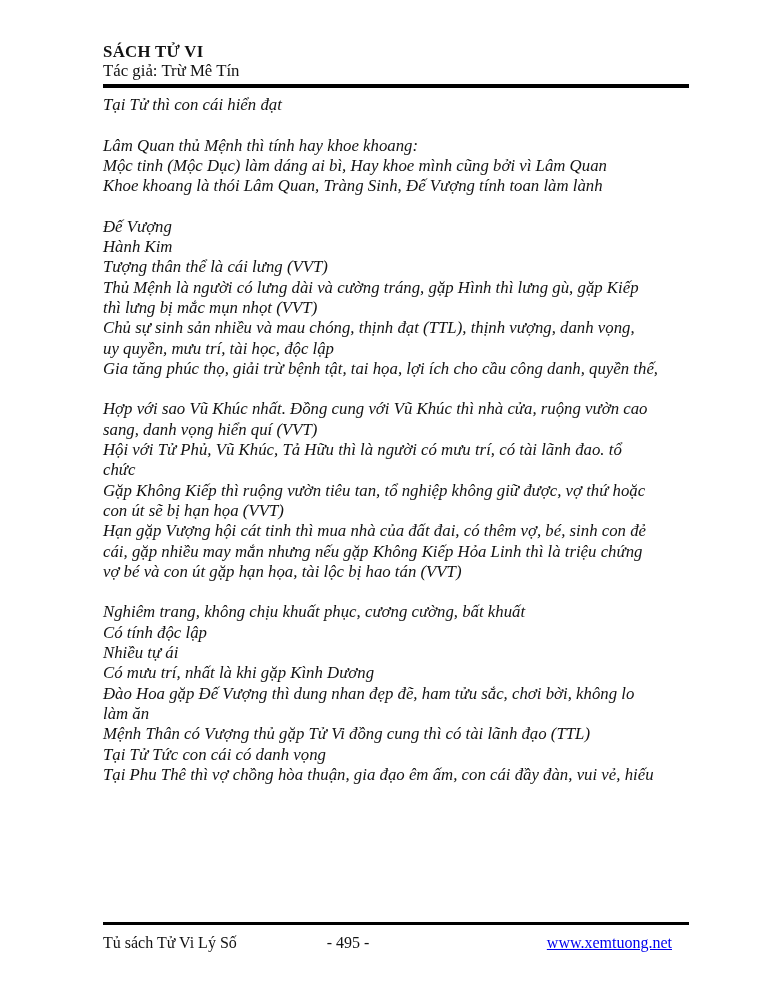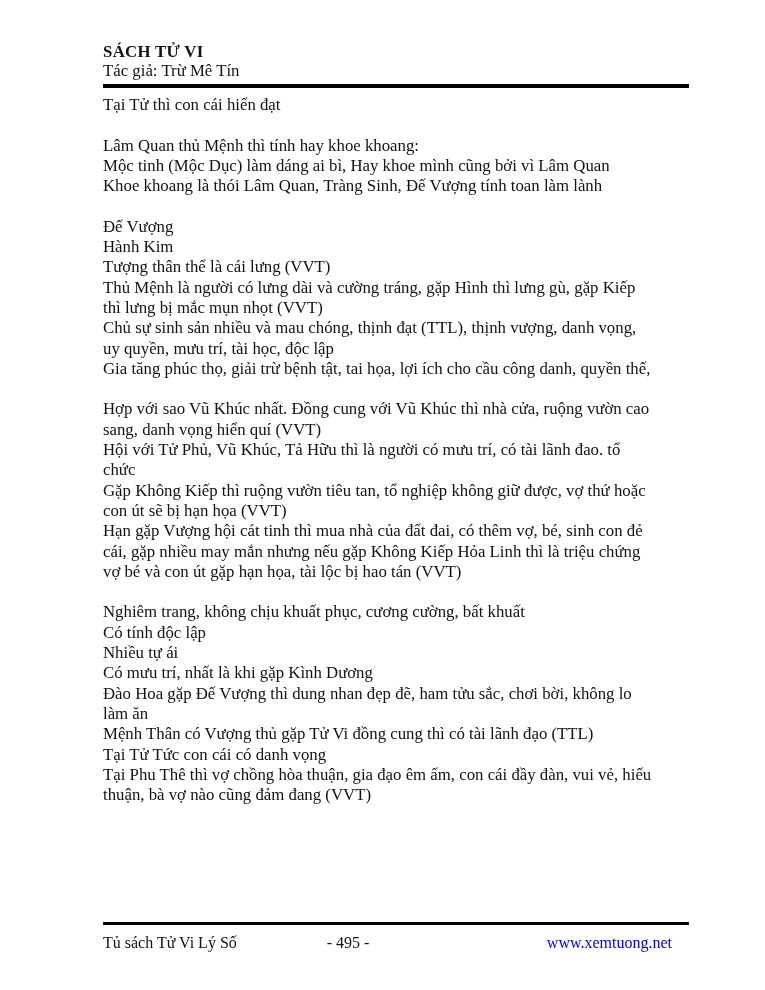--- a/index.html
+++ b/index.html
@@ -52,20 +52,21 @@
   }
   .paragraph {
     margin: 0 0 20.3px 0;
   }
   .paragraph:last-child {
     margin-bottom: 0;
   }
   .text-line {
     line-height: 20.3px;
     white-space: nowrap;
+    font-style: italic;
   }
   .page-footer {
     position: absolute;
     top: 922px;
     left: 0;
     width: 100%;
     border-top: 3px solid #000000;
     padding-top: 16px;
     font-size: 16px;
     line-height: 19px;
@@ -79,20 +80,21 @@
     position: absolute;
     left: 245px;
     top: 8px;
     transform: translateX(-50%);
   }
   .footer-link {
     position: absolute;
     right: 17px;
     top: 8px;
     color: #0000ee;
+    text-decoration: underline;
     cursor: pointer;
   }
 </style>
 </head>
 <body>
 
 <div class="page">
 
   <div class="page-header">
     <span class="book-title">SÁCH TỬ VI</span>
@@ -133,21 +135,20 @@
       <div class="paragraph">
         <div class="text-line">Nghiêm trang, không chịu khuất phục, cương cường, bất khuất</div>
         <div class="text-line">Có tính độc lập</div>
         <div class="text-line">Nhiều tự ái</div>
         <div class="text-line">Có mưu trí, nhất là khi gặp Kình Dương</div>
         <div class="text-line">Đào Hoa gặp Đế Vượng thì dung nhan đẹp đẽ, ham tửu sắc, chơi bời, không lo</div>
         <div class="text-line">làm ăn</div>
         <div class="text-line">Mệnh Thân có Vượng thủ gặp Tử Vi đồng cung thì có tài lãnh đạo (TTL)</div>
         <div class="text-line">Tại Tử Tức con cái có danh vọng</div>
         <div class="text-line">Tại Phu Thê thì vợ chồng hòa thuận, gia đạo êm ấm, con cái đầy đàn, vui vẻ, hiếu</div>
-        <div class="text-line">thuận, bà vợ nào cũng đảm đang (VVT)</div>
       </div>
     </div>
 
   <div class="page-footer">
     <span class="footer-series">Tủ sách Tử Vi Lý Số</span>
     <span class="footer-page-number">- 495 -</span>
     <a class="footer-link">www.xemtuong.net</a>
   </div>
 
 </div>

